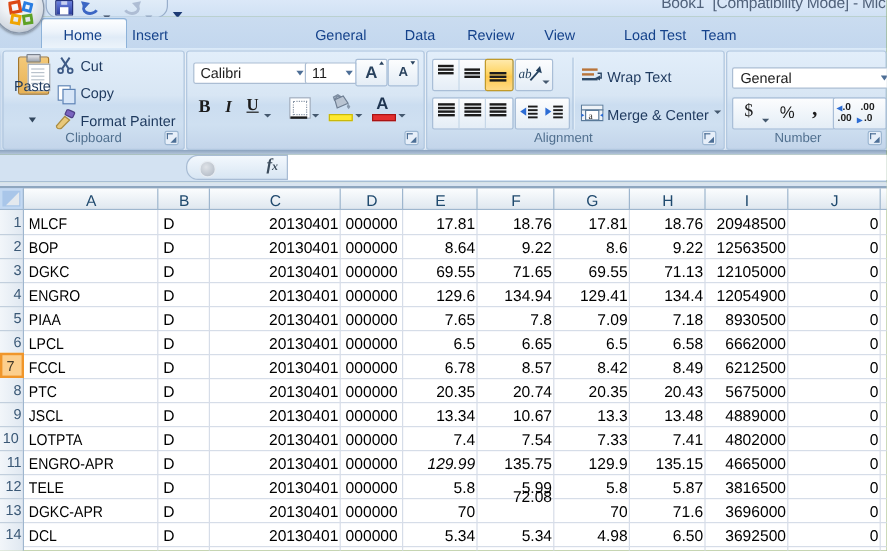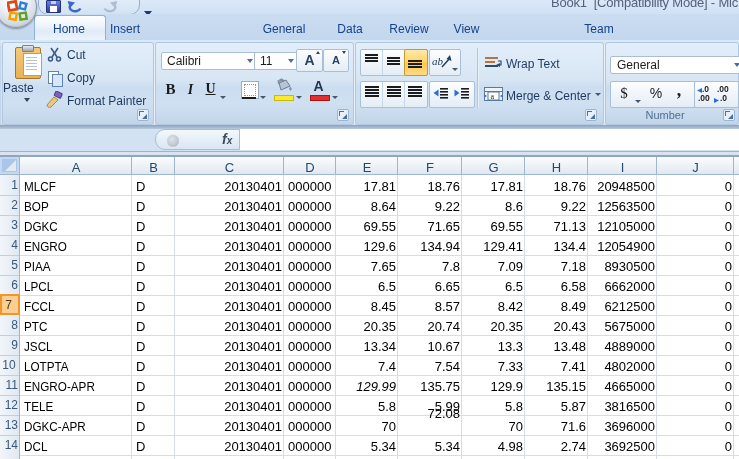--- a/index.html
+++ b/index.html
@@ -92,46 +92,48 @@
     </div>
   </div>
   <div id="tabrow">
     <div id="hometab"></div>
     <div class="tab" style="left:34px;width:70px;">Home</div>
     <div class="tab" style="left:96px;width:58px;">Insert</div>
     <div class="tab" style="left:250px;width:68px;">General</div>
     <div class="tab" style="left:325px;width:50px;">Data</div>
     <div class="tab" style="left:382px;width:54px;">Review</div>
     <div class="tab" style="left:443px;width:47px;">View</div>
+    <div class="tab" style="left:512px;width:68px;">Load Test</div>
     <div class="tab" style="left:580px;width:38px;">Team</div>
   </div>
   <div id="ribbon">
 
     <div class="group" style="left:2px;width:150px;">
       <div class="abs" style="left:12px;top:4px;width:24px;height:30px;background:linear-gradient(#f3c979,#e8b254);border:1px solid #a3762c;border-radius:2px;"></div>
       <div class="abs" style="left:19px;top:2px;width:10px;height:5px;background:linear-gradient(#e8e8ea,#9ea6b2);border:1px solid #7a828e;border-radius:1px;"></div>
       <div class="abs" style="left:20px;top:10px;width:17px;height:21px;background:#fff;border:1px solid #9aa4b0;box-shadow:inset 0 0 0 1px #fff;"></div>
       <div class="abs" style="left:23px;top:14px;width:11px;height:1px;background:#b9c2cc;box-shadow:0 3px 0 #b9c2cc,0 6px 0 #b9c2cc,0 9px 0 #b9c2cc,0 12px 0 #b9c2cc;"></div>
-      <div class="abs btntext" style="left:0;top:38px;width:48px;text-align:left;">Paste</div>
+      <div class="abs btntext" style="left:0;top:22px;width:48px;text-align:center;">Paste</div>
       <div class="abs" style="left:21px;top:55px;width:0;height:0;border-left:3.5px solid transparent;border-right:3.5px solid transparent;border-top:4px solid #32475e;"></div>
       <svg class="abs" style="left:44px;top:4px;" width="15" height="15" viewBox="0 0 15 15">
         <line x1="4" y1="1" x2="10" y2="10" stroke="#3e5a86" stroke-width="1.6"></line>
         <line x1="11" y1="1" x2="5" y2="10" stroke="#3e5a86" stroke-width="1.6"></line>
         <circle cx="3.5" cy="12" r="2" fill="none" stroke="#3e5a86" stroke-width="1.5"></circle>
         <circle cx="11.5" cy="12" r="2" fill="none" stroke="#3e5a86" stroke-width="1.5"></circle>
       </svg>
       <div class="abs btntext" style="left:64px;top:5px;">Cut</div>
       <div class="abs" style="left:45px;top:28px;width:9px;height:11px;background:#fff;border:1px solid #5d83b5;"></div>
       <div class="abs" style="left:49px;top:31px;width:9px;height:11px;background:#d7e6f8;border:1px solid #5d83b5;"></div>
       <div class="abs btntext" style="left:64px;top:28px;">Copy</div>
       <svg class="abs" style="left:42px;top:48px;" width="19" height="17" viewBox="0 0 19 17">
         <rect x="10" y="1" width="7" height="5" rx="1" fill="#7a64c0" stroke="#4d3e85" stroke-width="1" transform="rotate(25 13 3)"></rect>
         <path d="M2 14 L9 6 L13 9 L6 16 C4 17 2 16 2 14 Z" fill="#e8c87a" stroke="#a98c43" stroke-width="1"></path>
       </svg>
       <div class="abs btntext" style="left:64px;top:51px;">Format Painter</div>
+      <div class="glabel">Clipboard</div>
       <div class="launcher" style="right:4px;"></div>
     </div>
 
     <div class="group" style="left:155px;width:197px;">
       <div class="combo" style="left:5px;top:9px;width:89px;height:16px;line-height:16px;padding-left:5px;">Calibri<span class="arr"></span></div>
       <div class="combo" style="left:98px;top:9px;width:37px;height:16px;line-height:16px;padding-left:5px;">11<span class="arr"></span></div>
       <div class="abs" style="left:140px;top:6px;width:25px;height:21px;border:1px solid #a9bed7;border-radius:2px;background:linear-gradient(#fcfdfe,#e4edf6);text-align:center;font-size:14px;font-weight:bold;color:#29425e;line-height:20px;">A<span style="position:absolute;top:1px;right:2px;width:0;height:0;border-left:2.5px solid transparent;border-right:2.5px solid transparent;border-bottom:3.5px solid #29425e;"></span></div>
       <div class="abs" style="left:167px;top:6px;width:24px;height:21px;border:1px solid #a9bed7;border-radius:2px;background:linear-gradient(#fcfdfe,#e4edf6);text-align:center;font-size:11px;font-weight:bold;color:#29425e;line-height:21px;">A<span style="position:absolute;top:1px;right:2px;width:0;height:0;border-left:2.5px solid transparent;border-right:2.5px solid transparent;border-top:3.5px solid #29425e;"></span></div>
       <div class="abs" style="left:6px;top:36px;width:17px;height:21px;font-family:'Liberation Serif',serif;font-weight:bold;font-size:15px;color:#1c1c1c;text-align:center;line-height:21px;">B</div>
       <div class="abs" style="left:26px;top:36px;width:17px;height:21px;font-family:'Liberation Serif',serif;font-style:italic;font-weight:bold;font-size:14px;color:#1c1c1c;text-align:center;line-height:21px;">I</div>
@@ -205,20 +207,21 @@
       <svg class="abs" style="left:128px;top:44px;" width="19" height="15" viewBox="0 0 19 15">
         <rect x="0.5" y="0.5" width="18" height="13" fill="#eef3f8" stroke="#5a7a9a"></rect>
         <line x1="0" y1="4.5" x2="19" y2="4.5" stroke="#5a7a9a"></line>
         <rect x="4" y="5" width="11" height="8" fill="#fff" stroke="#5a7a9a"></rect>
         <text x="6.5" y="12" font-size="8" fill="#1c1c1c" font-family="Liberation Serif">a</text>
         <path d="M3 9 L0.5 7.5 L0.5 10.5 Z" fill="#2c6cd4"></path>
           <path d="M16 9 L18.5 7.5 L18.5 10.5 Z" fill="#2c6cd4"></path>
       </svg>
       <div class="abs btntext" style="left:150px;top:46px;">Merge &amp; Center</div>
       <div class="abs" style="left:239px;top:42px;"><span class="dar" style="border-top-color:#44586e;"></span></div>
+      <div class="glabel" style="right:20px;">Alignment</div>
       <div class="launcher" style="right:6px;"></div>
     </div>
 
     <div class="group" style="left:605px;width:132px;">
       <div class="combo" style="left:4px;top:13px;width:126px;height:16px;line-height:16px;padding-left:6px;">General<span class="arr"></span></div>
       <div class="abs" style="left:4px;top:38px;width:84px;height:25px;border:1px solid #a9bed7;border-radius:2px;background:linear-gradient(#fcfdfe,#e4edf6);"></div>
       <div class="abs" style="left:8px;top:40px;width:20px;height:21px;font-size:15px;color:#1c1c1c;text-align:center;line-height:21px;font-family:'Liberation Serif',serif;">$</div>
       <div class="abs" style="left:29px;top:49px;"><span class="dar" style="border-top-color:#44586e;"></span></div>
       <div class="abs" style="left:38px;top:40px;width:24px;height:21px;font-size:14px;color:#1c1c1c;text-align:center;line-height:21px;">%</div>
       <div class="abs" style="left:62px;top:38px;width:22px;height:21px;font-size:18px;font-weight:bold;color:#1c1c1c;text-align:center;line-height:19px;font-family:'Liberation Serif',serif;">,</div>
@@ -232,21 +235,21 @@
         <path d="M18 14 L23 16.5 L18 19 Z" fill="#2c6cd4"></path>
       </svg>
       <div class="glabel" style="right:14px;">Number</div>
       <div class="launcher" style="right:3px;"></div>
     </div>
   </div>
   <div id="rband"></div>
   <div id="fbar">
     <div id="fxpill">
       <div class="abs" style="left:10px;top:4px;width:12px;height:12px;border-radius:50%;background:radial-gradient(circle at 40% 35%,#dfe3e8,#aab3bf);border:1px solid #e7ecf2;"></div>
-      <div class="abs" style="left:66px;top:1px;font-family:Liberation Sans, sans-serif;font-style:italic;font-size:14px;color:#3c4c5c;font-weight:bold;">f<span style="font-size:10px;">x</span></div>
+      <div class="abs" style="left:66px;top:1px;font-family:Liberation Serif, serif;font-style:italic;font-size:14px;color:#3c4c5c;font-weight:bold;">f<span style="font-size:10px;">x</span></div>
     </div>
     <div id="finput"></div>
   </div>
   <div id="grid">
     <div id="gridtop"></div>
     <div id="chead">
         <div class="ch" style="left: 20px; width: 112px;">A</div>
         <div class="ch" style="left: 132px; width: 43px;">B</div>
         <div class="ch" style="left: 175px; width: 109px;">C</div>
         <div class="ch" style="left: 284px; width: 52px;">D</div>
@@ -379,21 +382,21 @@
       <div class="cell r" style="top: 123px; left: 336px; width: 60px;">6.5</div>
       <div class="cell r" style="top: 123px; left: 398px; width: 62px;">6.65</div>
       <div class="cell r" style="top: 123px; left: 462px; width: 61px;">6.5</div>
       <div class="cell r" style="top: 123px; left: 525px; width: 61px;">6.58</div>
       <div class="cell r" style="top: 123px; left: 588px; width: 67px;">6662000</div>
       <div class="cell r" style="top: 123px; left: 657px; width: 75px;">0</div>
       <div class="cell" style="top: 143px; left: 24px; width: 107px; transform: scaleX(0.9); transform-origin: left center;">FCCL</div>
       <div class="cell" style="top: 143px; left: 136px; width: 38px;">D</div>
       <div class="cell r" style="top: 143px; left: 175px; width: 107px;">20130401</div>
       <div class="cell" style="top: 143px; left: 288px; width: 47px;">000000</div>
-      <div class="cell r" style="top: 143px; left: 336px; width: 60px;">8.45</div>
+      <div class="cell r" style="top: 143px; left: 336px; width: 60px;">6.78</div>
       <div class="cell r" style="top: 143px; left: 398px; width: 62px;">8.57</div>
       <div class="cell r" style="top: 143px; left: 462px; width: 61px;">8.42</div>
       <div class="cell r" style="top: 143px; left: 525px; width: 61px;">8.49</div>
       <div class="cell r" style="top: 143px; left: 588px; width: 67px;">6212500</div>
       <div class="cell r" style="top: 143px; left: 657px; width: 75px;">0</div>
       <div class="cell" style="top: 163px; left: 24px; width: 107px; transform: scaleX(0.9); transform-origin: left center;">PTC</div>
       <div class="cell" style="top: 163px; left: 136px; width: 38px;">D</div>
       <div class="cell r" style="top: 163px; left: 175px; width: 107px;">20130401</div>
       <div class="cell" style="top: 163px; left: 288px; width: 47px;">000000</div>
       <div class="cell r" style="top: 163px; left: 336px; width: 60px;">20.35</div>
@@ -452,18 +455,18 @@
       <div class="cell r" style="top: 263px; left: 525px; width: 61px;">71.6</div>
       <div class="cell r" style="top: 263px; left: 588px; width: 67px;">3696000</div>
       <div class="cell r" style="top: 263px; left: 657px; width: 75px;">0</div>
       <div class="cell" style="top: 283px; left: 24px; width: 107px; transform: scaleX(0.9); transform-origin: left center;">DCL</div>
       <div class="cell" style="top: 283px; left: 136px; width: 38px;">D</div>
       <div class="cell r" style="top: 283px; left: 175px; width: 107px;">20130401</div>
       <div class="cell" style="top: 283px; left: 288px; width: 47px;">000000</div>
       <div class="cell r" style="top: 283px; left: 336px; width: 60px;">5.34</div>
       <div class="cell r" style="top: 283px; left: 398px; width: 62px;">5.34</div>
       <div class="cell r" style="top: 283px; left: 462px; width: 61px;">4.98</div>
-      <div class="cell r" style="top: 283px; left: 525px; width: 61px;">2.74</div>
+      <div class="cell r" style="top: 283px; left: 525px; width: 61px;">6.50</div>
       <div class="cell r" style="top: 283px; left: 588px; width: 67px;">3692500</div>
       <div class="cell r" style="top: 283px; left: 657px; width: 75px;">0</div>
     </div>
 
 </div>
 
 </body></html>

